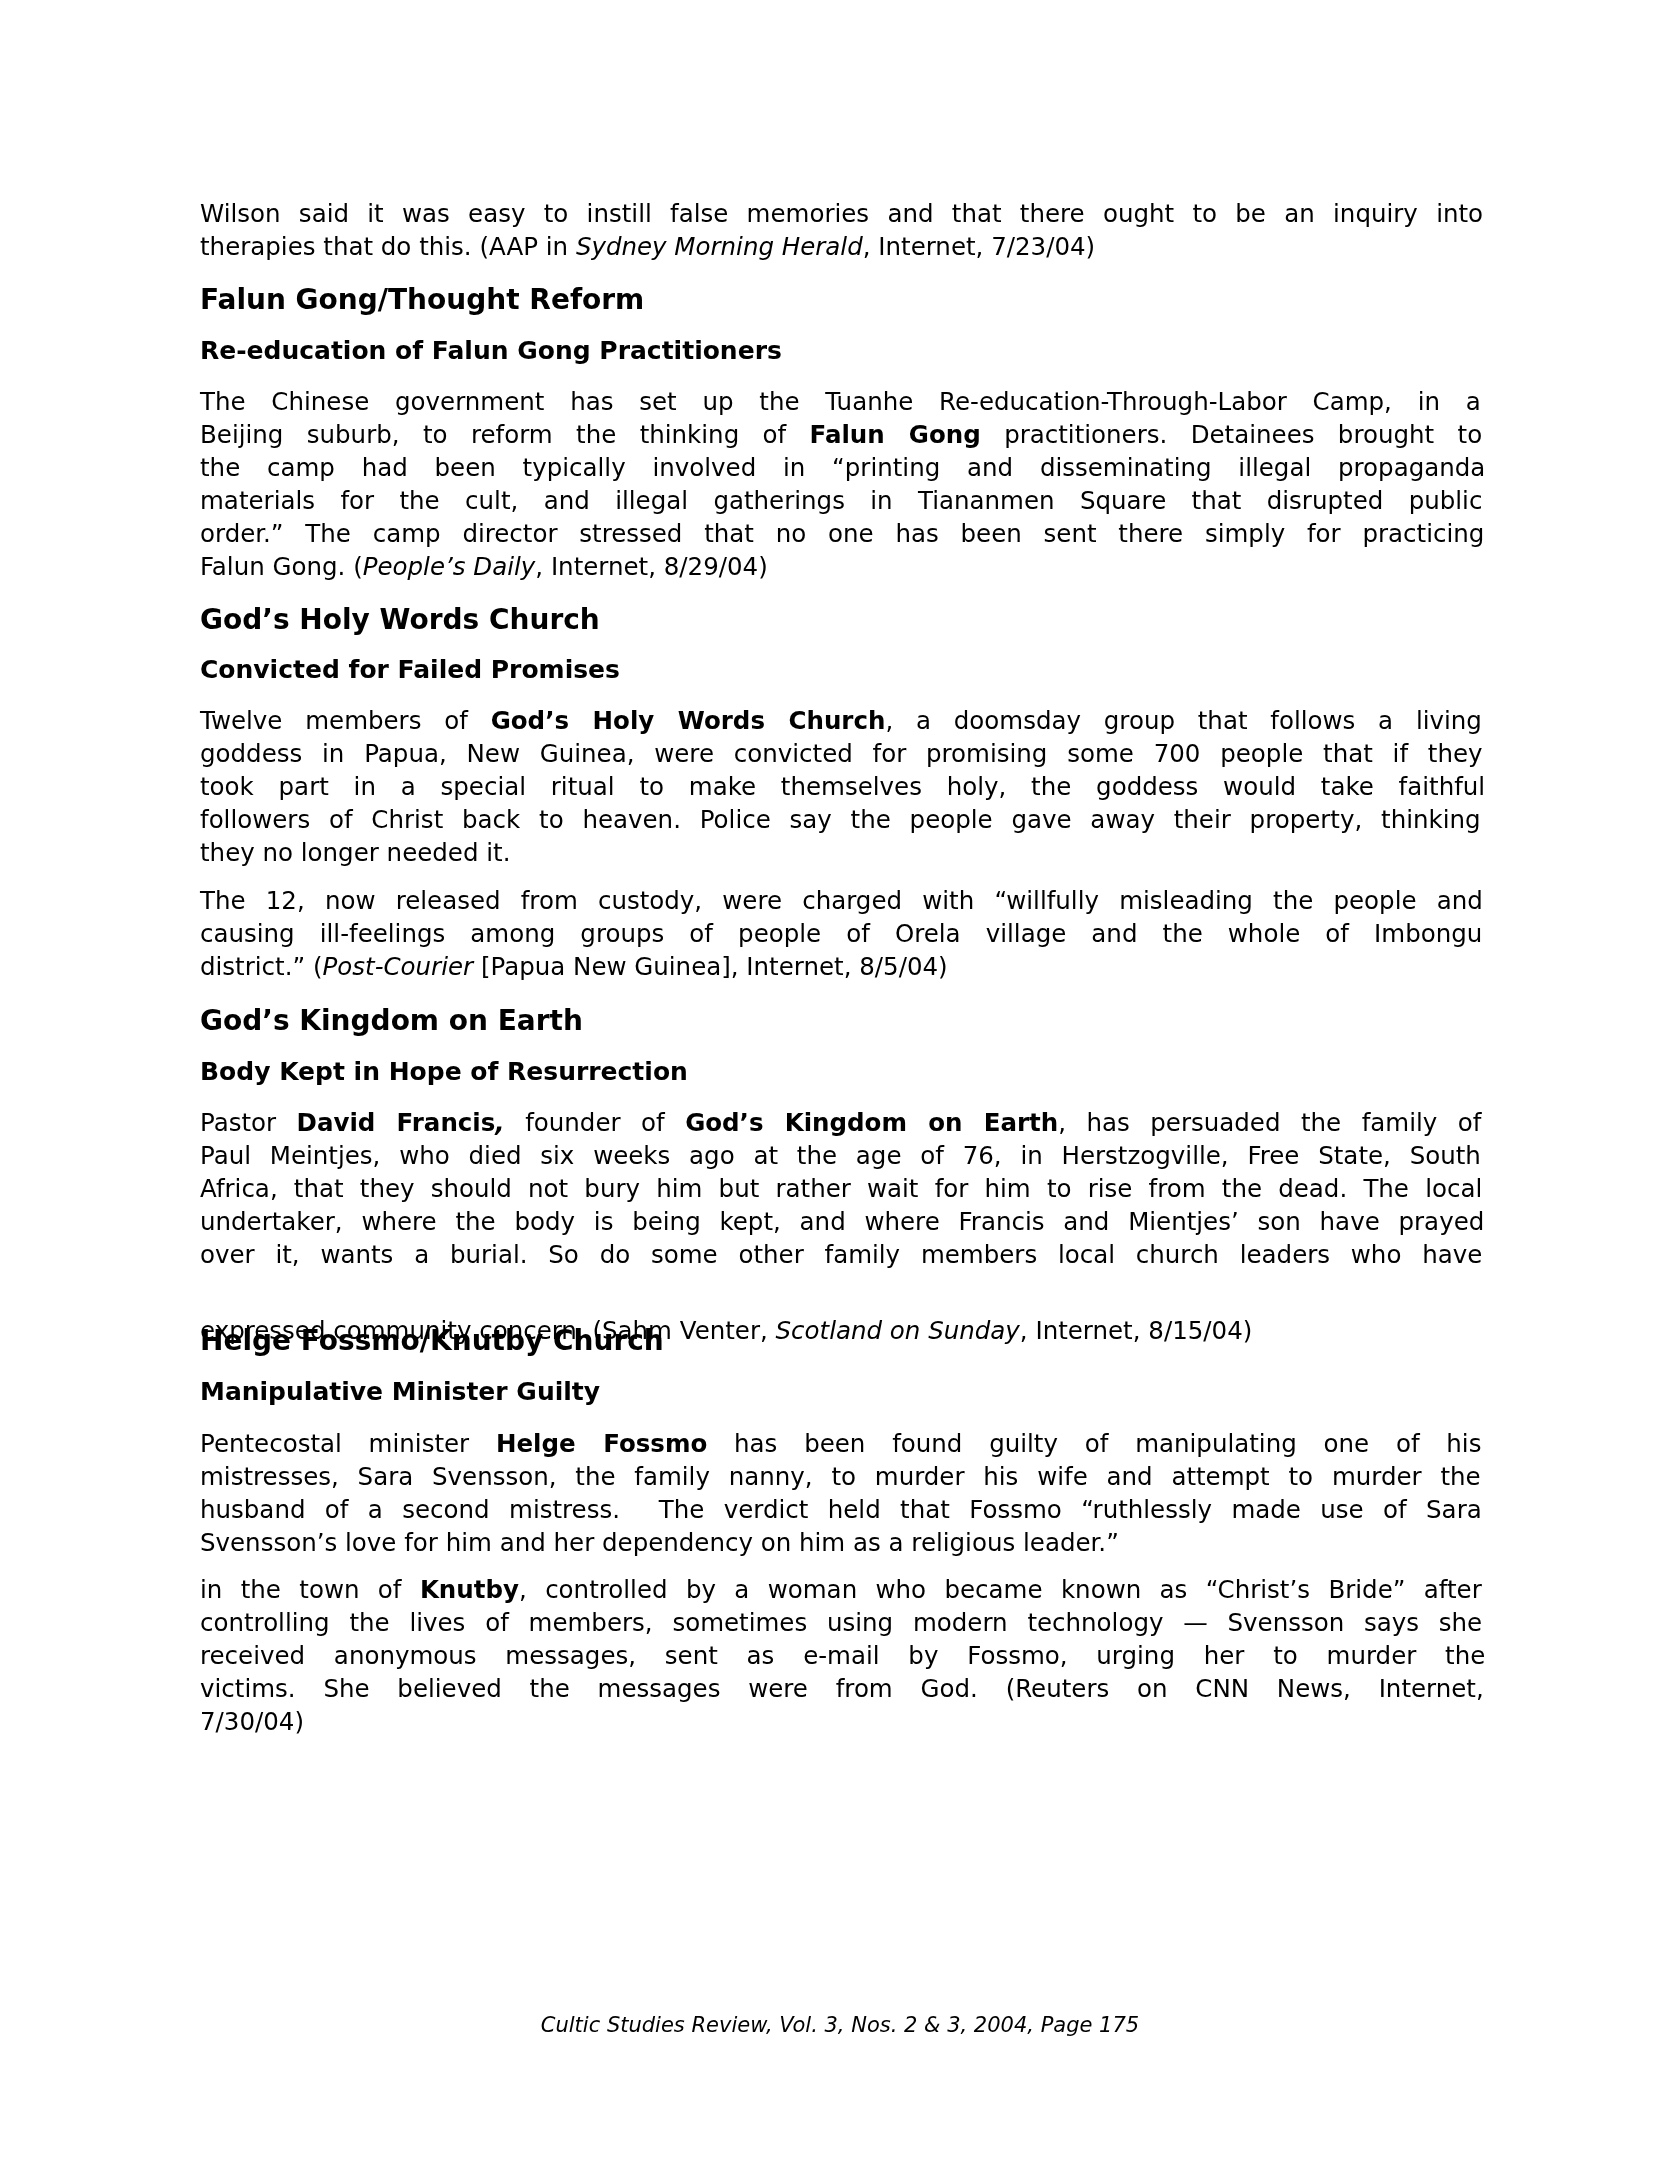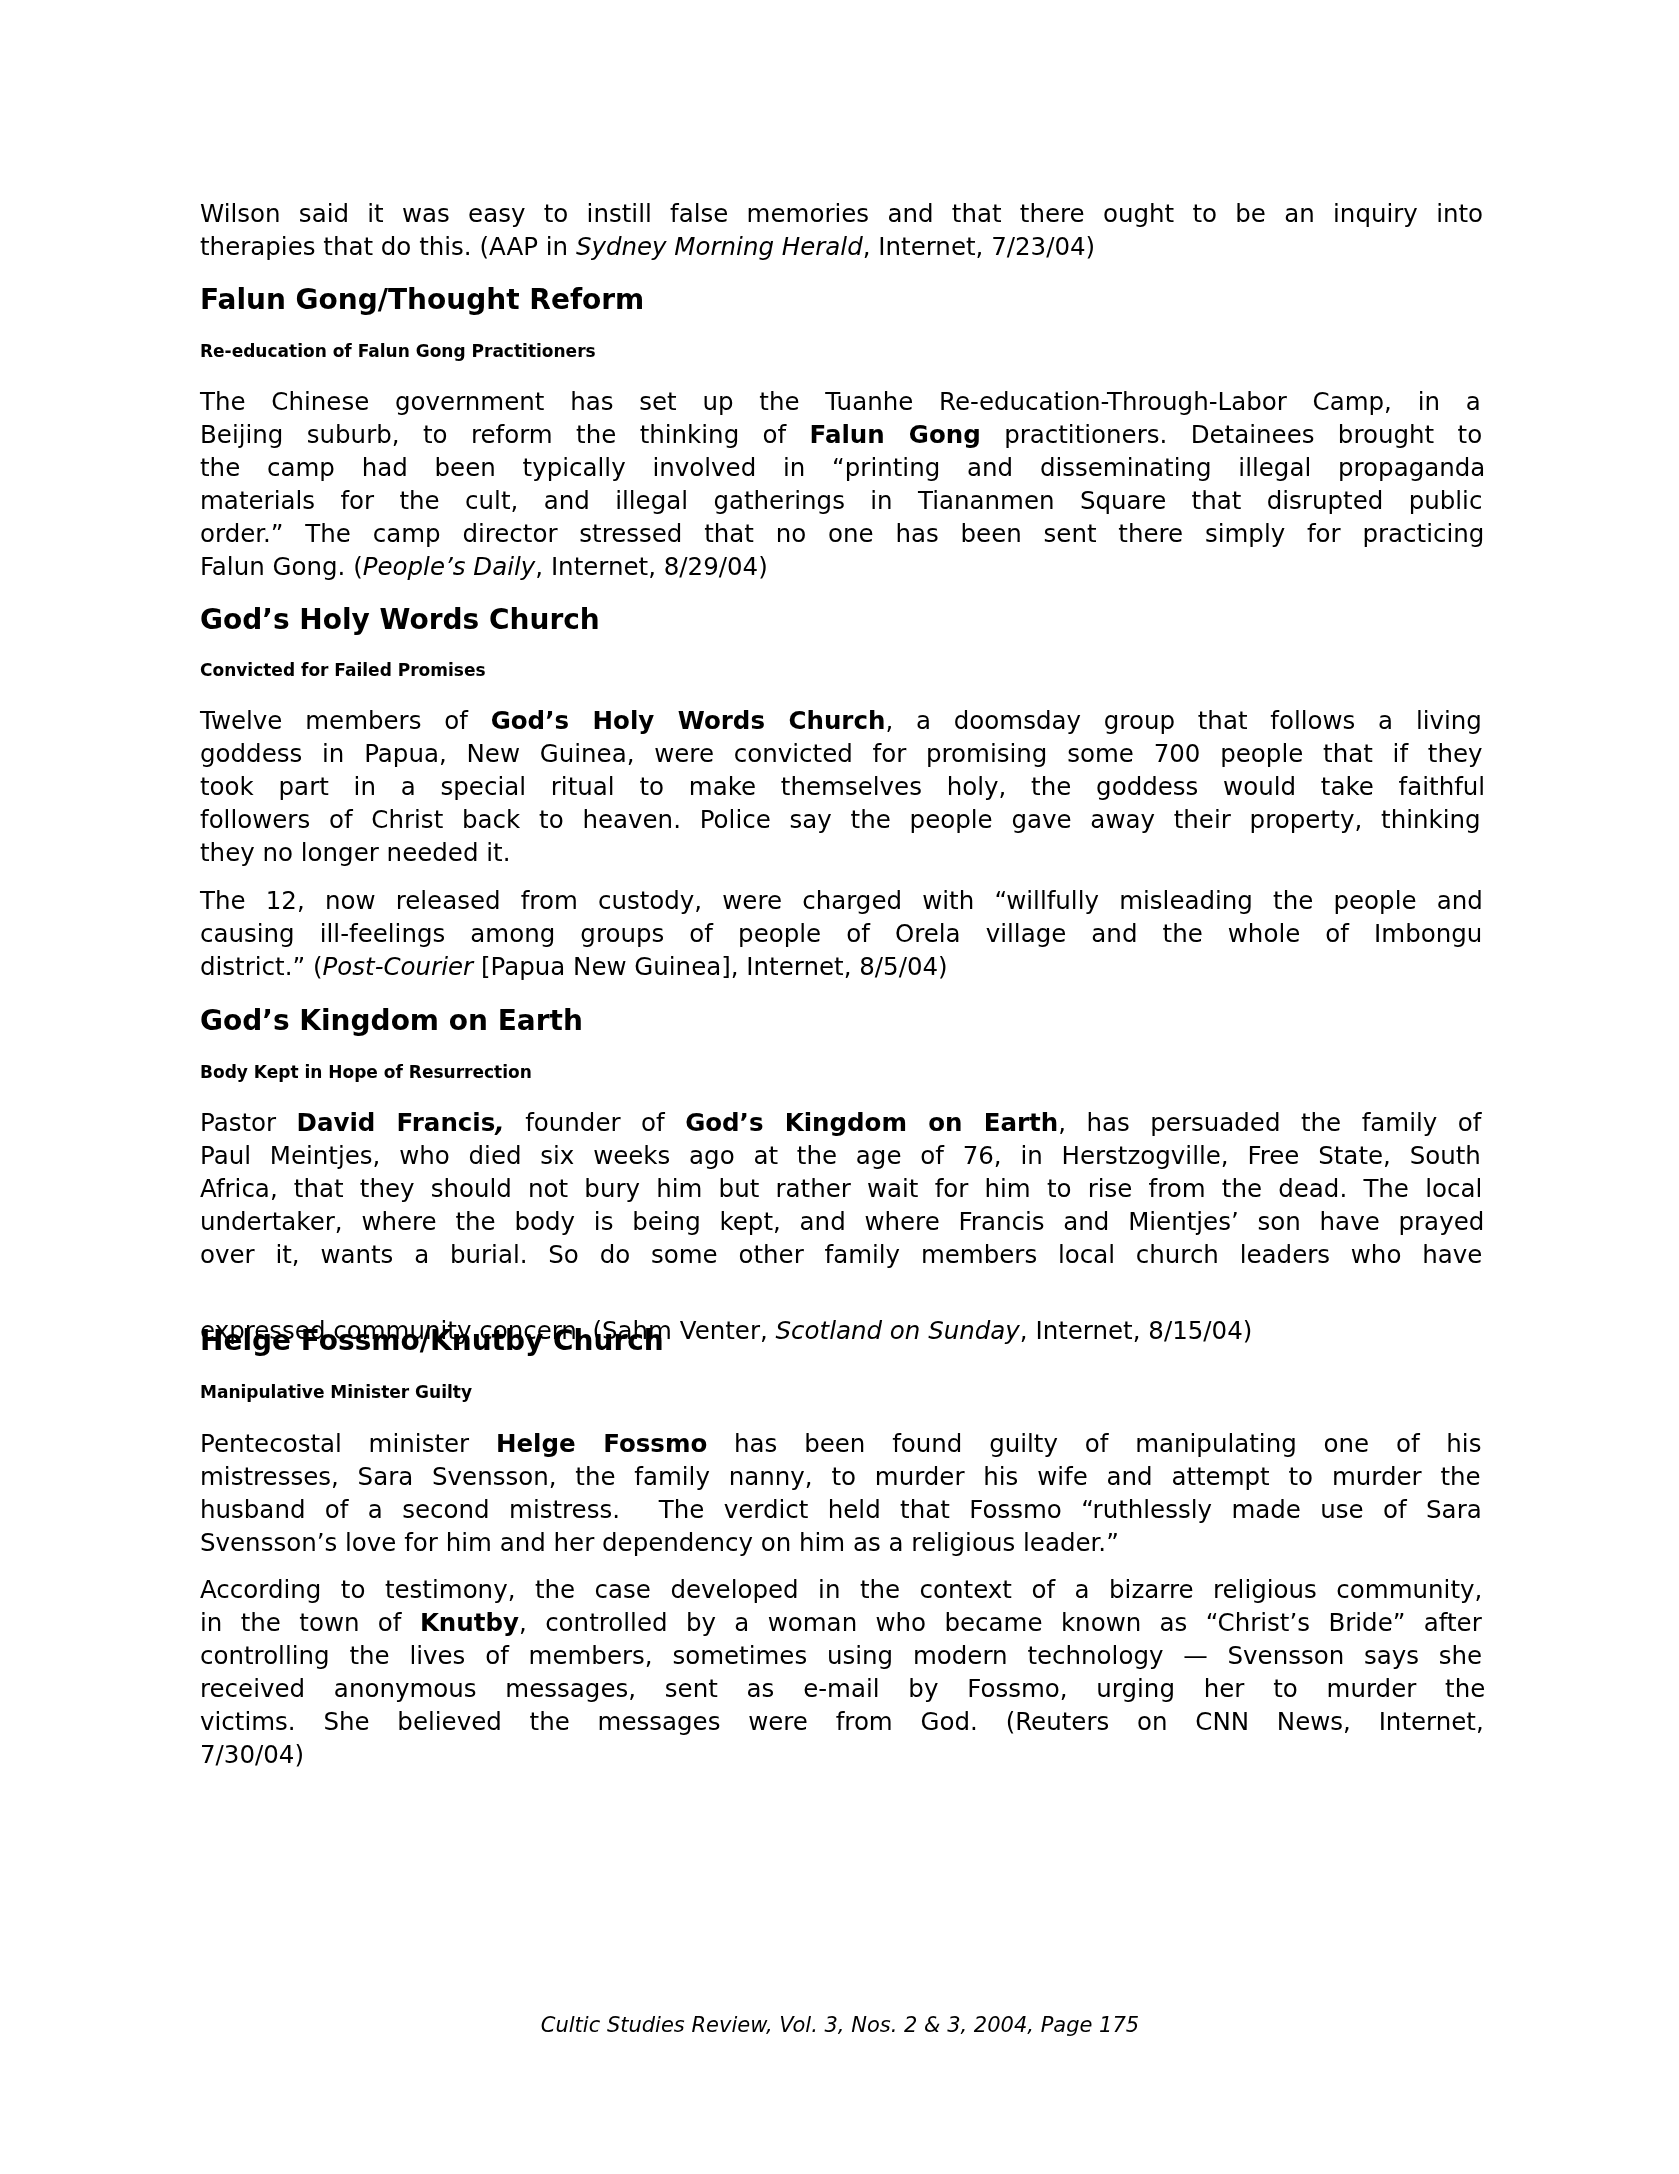--- a/index.html
+++ b/index.html
@@ -4,21 +4,21 @@
 <style>
   html, body { margin: 0; padding: 0; background: #ffffff; }
   body { width: 1680px; height: 2174px; position: relative; overflow: hidden;
          font-family: "DejaVu Sans", "Liberation Sans", sans-serif; color: #000000; }
   .page { position: absolute; left: 200px; top: 0; width: 1282px; }
   .block { position: absolute; left: 0; width: 1282px; }
   .line { height: 33px; line-height: 33px; font-size: 24.5px; white-space: nowrap;
           text-align: justify; text-align-last: justify; overflow: visible; }
   .line.last { text-align: left; text-align-last: left; }
   .h2 { font-size: 28px; font-weight: bold; line-height: 38px; white-space: nowrap; }
-  .h3 { font-size: 17px; font-weight: bold; line-height: 32px; white-space: nowrap; }
+  .h3 { font-size: 25px; font-weight: bold; line-height: 32px; white-space: nowrap; }
   b { font-weight: bold; }
   i { font-style: italic; }
   .footer { position: absolute; left: 0; width: 1680px; top: 2011px; text-align: center;
             font-size: 21px; font-style: italic; line-height: 28px; }
   .line span { white-space: pre; }
 </style>
 </head>
 <body>
 
 <div class="page">
@@ -67,21 +67,20 @@
 
   <div class="block h2" style="top:1322px">Helge Fossmo/Knutby Church</div>
   <div class="block h3" style="top:1376px">Manipulative Minister Guilty</div>
   <div class="block" style="top:1427px">
       <div class="line" style="display: block; width: 1282px; text-align: left; text-align-last: left; word-spacing: 19px;"><span>Pentecostal minister </span><b>Helge Fossmo</b><span> has been found guilty of manipulating one of his</span></div>
       <div class="line" style="display: block; width: 1282px; text-align: left; text-align-last: left; word-spacing: 11px;"><span>mistresses, Sara Svensson, the family nanny, to murder his wife and attempt to murder the</span></div>
       <div class="line" style="display: block; width: 1282px; text-align: left; text-align-last: left; word-spacing: 11.6px;"><span>husband of a second mistress.  The verdict held that Fossmo “ruthlessly made use of Sara</span></div>
       <div class="line last" style="display: block;"><span>Svensson’s love for him and her dependency on him as a religious leader.”</span></div>
     </div>
   <div class="block" style="top:1573px">
-      <div class="line" style="display: block; width: 1282px; text-align: left; text-align-last: left; word-spacing: 11.7px;"><span>According to testimony, the case developed in the context of a bizarre religious community,</span></div>
       <div class="line" style="display: block; width: 1282px; text-align: left; text-align-last: left; word-spacing: 10.6px;"><span>in the town of </span><b>Knutby</b><span>, controlled by a woman who became known as “Christ’s Bride” after</span></div>
       <div class="line" style="display: block; width: 1282px; text-align: left; text-align-last: left; word-spacing: 12px;"><span>controlling the lives of members, sometimes using modern technology — Svensson says she</span></div>
       <div class="line" style="display: block; width: 1282px; text-align: left; text-align-last: left; word-spacing: 21px;"><span>received anonymous messages, sent as e-mail by Fossmo, urging her to murder the</span></div>
       <div class="line" style="display: block; width: 1282px; text-align: left; text-align-last: left; word-spacing: 20px;"><span>victims. She believed the messages were from God. (Reuters on CNN News, Internet,</span></div>
       <div class="line last" style="display: block;"><span>7/30/04)</span></div>
     </div>
 </div>
 
 <div class="footer">Cultic Studies Review, Vol. 3, Nos. 2 &amp; 3, 2004, Page 175</div>
 

